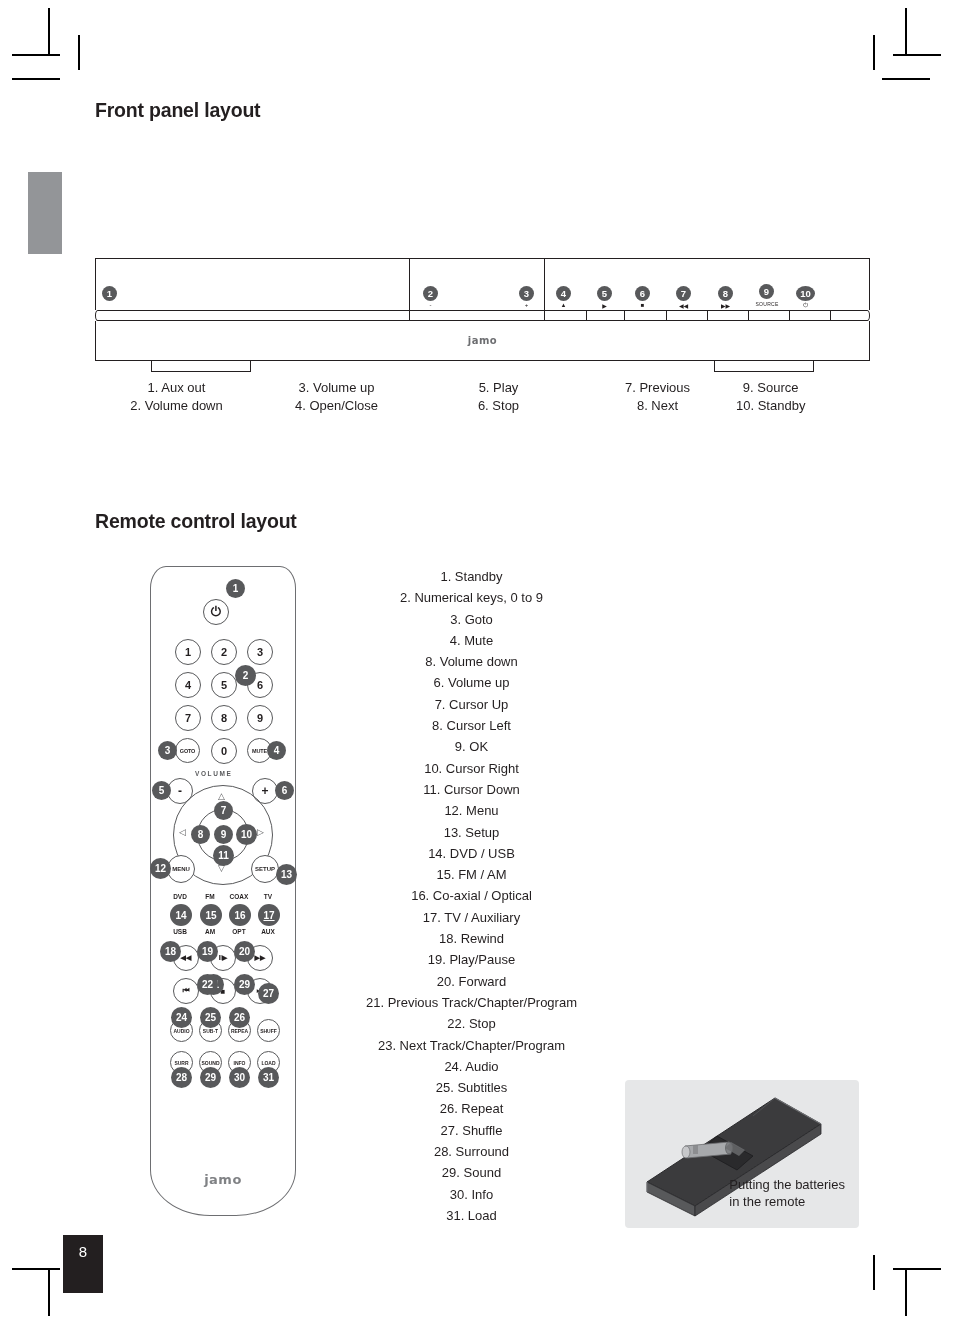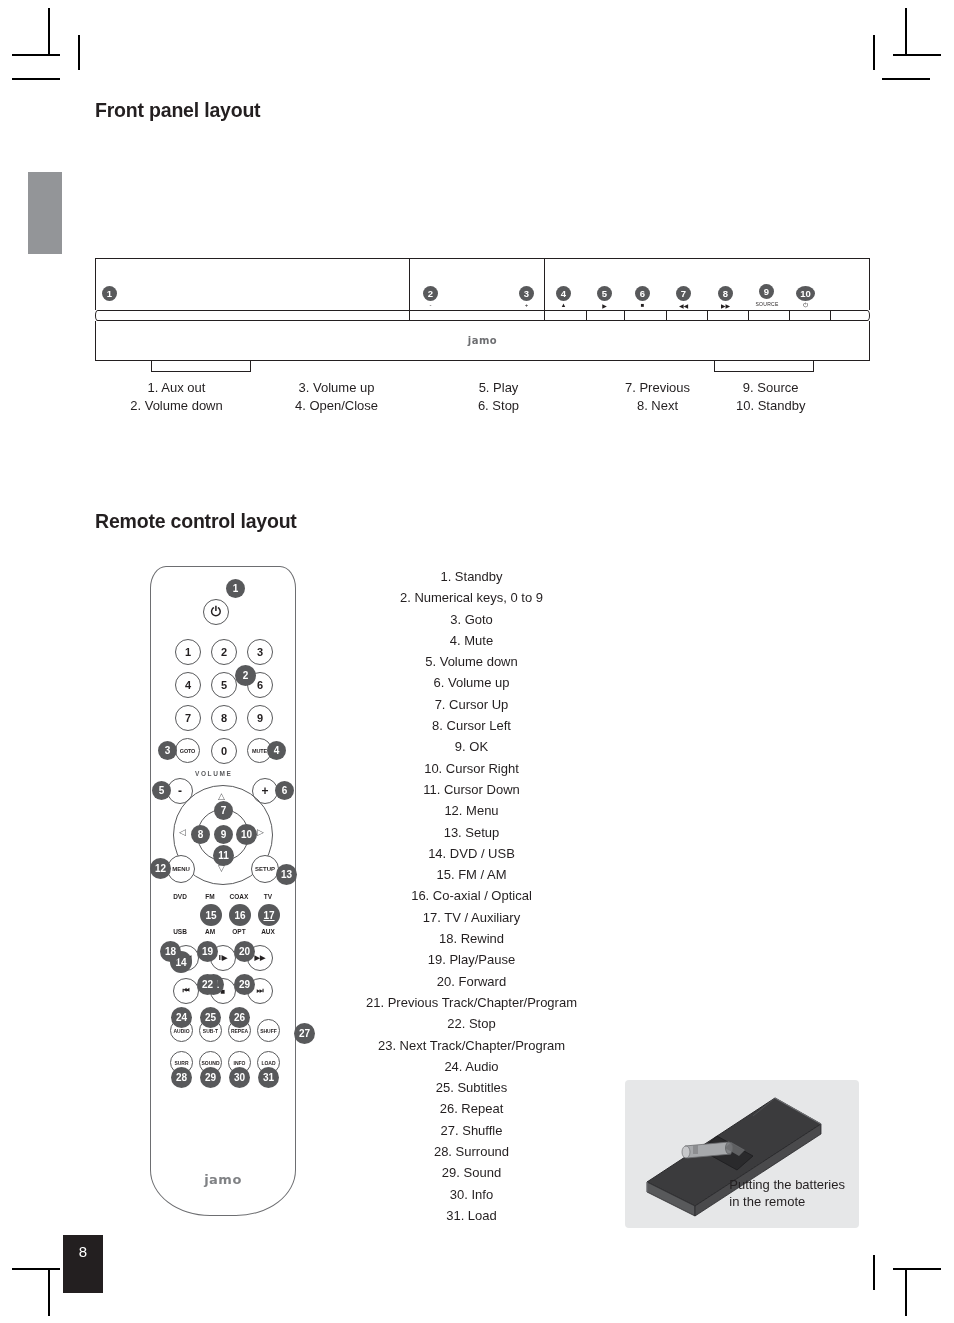--- a/index.html
+++ b/index.html
@@ -312,21 +312,21 @@
   <div class="callout" style="left:63px; top:258px;">9</div>
   <div class="callout c2" style="left:85px; top:257px;">10</div>
   <div class="callout c2" style="left:62px; top:278px;">11</div>
 
   <div class="rbtn rmed" style="left:16px; top:288px;">MENU</div>
   <div class="callout c2" style="left:-1px; top:291px;">12</div>
   <div class="rbtn rmed" style="left:100px; top:288px;">SETUP</div>
   <div class="callout c2" style="left:125px; top:297px;">13</div>
 
   <div class="src-label" style="left:12px; top:326px;">DVD</div>
-  <div class="callout" style="left:19px; top:337px; width:22px; height:22px;margin-top:47px;">14</div>
+  <div class="callout" style="left:19px; top:337px; width:22px; height:22px;">14</div>
   <div class="src-label" style="left:12px; top:361px;">USB</div>
 
   <div class="src-label" style="left:42px; top:326px;">FM</div>
   <div class="callout" style="left:49px; top:337px; width:22px; height:22px;">15</div>
   <div class="src-label" style="left:42px; top:361px;">AM</div>
 
   <div class="src-label" style="left:71px; top:326px;">COAX</div>
   <div class="callout" style="left:78px; top:337px; width:22px; height:22px;">16</div>
   <div class="src-label" style="left:71px; top:361px;">OPT</div>
 
@@ -348,40 +348,40 @@
   <div class="rbtn rtr" style="left:96px; top:411px; font-size:8px;">⏭</div>
   <div class="callout c2" style="left:83px; top:407px;">29</div>
 
   <div class="rbtn rtiny" style="left:19px; top:452px;">AUDIO</div>
   <div class="callout c2" style="left:20px; top:440px;">24</div>
   <div class="rbtn rtiny" style="left:48px; top:452px;">SUB-T</div>
   <div class="callout c2" style="left:49px; top:440px;">25</div>
   <div class="rbtn rtiny" style="left:77px; top:452px;">REPEA</div>
   <div class="callout c2" style="left:78px; top:440px;">26</div>
   <div class="rbtn rtiny" style="left:106px; top:452px;">SHUFF</div>
-  <div class="callout c2" style="left:107px; top:456px;margin-left:36px;">27</div>
+  <div class="callout c2" style="left:107px; top:416px;">27</div>
 
   <div class="rbtn rtiny" style="left:19px; top:484px;">SURR</div>
   <div class="callout c2" style="left:20px; top:500px;">28</div>
   <div class="rbtn rtiny" style="left:48px; top:484px;">SOUND</div>
   <div class="callout c2" style="left:49px; top:500px;">29</div>
   <div class="rbtn rtiny" style="left:77px; top:484px;">INFO</div>
   <div class="callout c2" style="left:78px; top:500px;">30</div>
   <div class="rbtn rtiny" style="left:106px; top:484px;">LOAD</div>
   <div class="callout c2" style="left:107px; top:500px;">31</div>
 
   <div class="remote-logo">jamo</div>
 </div>
 
 <div class="remote-list">
   <p>1. Standby</p>
   <p>2. Numerical keys, 0 to 9</p>
   <p>3. Goto</p>
   <p>4. Mute</p>
-  <p>5. Volume down</p>
+  <p>8. Volume down</p>
   <p>6. Volume up</p>
   <p>7. Cursor Up</p>
   <p>8. Cursor Left</p>
   <p>9. OK</p>
   <p>10. Cursor Right</p>
   <p>11. Cursor Down</p>
   <p>12. Menu</p>
   <p>13. Setup</p>
   <p>14. DVD / USB</p>
   <p>15. FM / AM</p>

